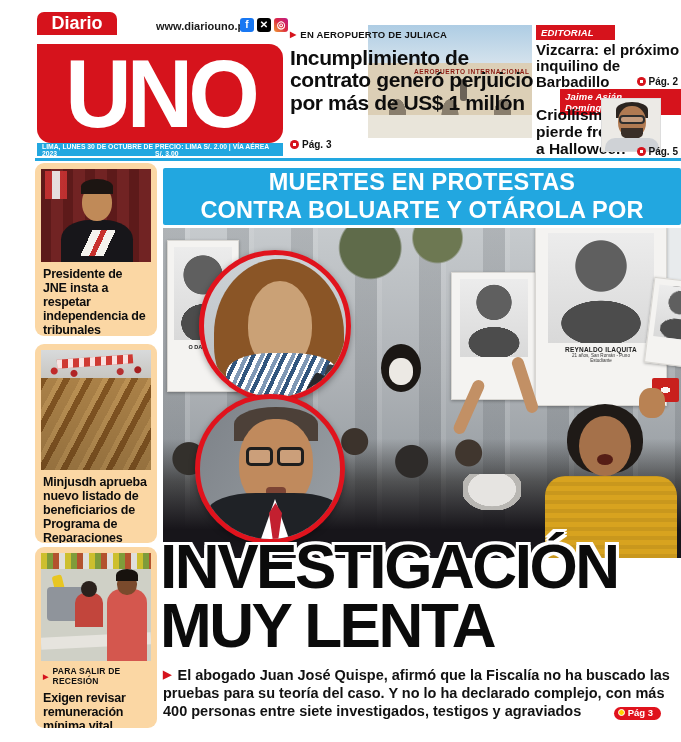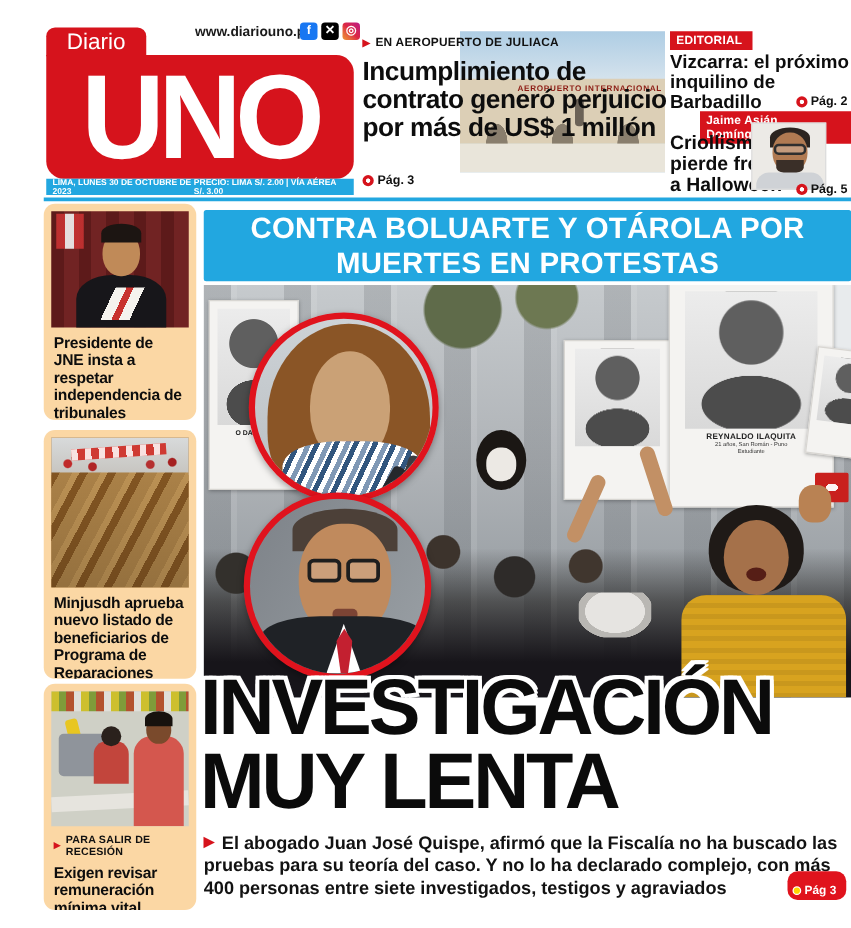--- a/index.html
+++ b/index.html
@@ -3,22 +3,22 @@
 <meta charset="utf-8">
 <style>
   :root{
     --red:#d6131c; --cyan:#22a7e0; --peach:#fbd7a4; --badge:#e0131d; --ink:#0d0d0d;
   }
   *{margin:0;padding:0;box-sizing:border-box;}
   body{background:#fff;font-family:"Liberation Sans",sans-serif;}
   .page{position:relative;width:681px;height:742px;background:#fff;overflow:hidden;}
 
   
-  .brand-tab{position:absolute;left:37px;top:22px;width:80px;height:23px;background:var(--red);
-    border-radius:7px 7px 0 0;color:#fff;font-weight:normal;font-size:18px;display:flex;align-items:center;justify-content:center;}
+  .brand-tab{position:absolute;left:37px;top:12px;width:80px;height:23px;background:var(--red);
+    border-radius:7px 7px 0 0;color:#fff;font-weight:bold;font-size:18px;display:flex;align-items:center;justify-content:center;}
   .brand-box{position:absolute;left:37px;top:44px;width:246px;height:99px;background:var(--red);
     border-radius:0 14px 14px 14px;display:flex;align-items:center;justify-content:center;overflow:hidden;}
   .brand-box span{color:#fff;font-weight:bold;font-size:92px;letter-spacing:-5px;line-height:1;transform:scaleY(1.04);}
   .date-bar{position:absolute;left:37px;top:143px;width:246px;height:13px;background:var(--cyan);
     color:#fff;font-size:6.8px;font-weight:bold;display:flex;align-items:center;justify-content:space-between;padding:0 5px;}
   .header-rule{position:absolute;left:35px;top:158px;width:646px;height:3px;background:var(--cyan);}
   .website{position:absolute;left:156px;top:20px;font-size:11px;font-weight:bold;color:#1a1a1a;}
   .social{position:absolute;left:240px;top:18px;display:flex;gap:3px;}
   .soc{width:14px;height:14px;border-radius:3px;color:#fff;font-size:10px;font-weight:bold;
     display:flex;align-items:center;justify-content:center;line-height:1;}
@@ -43,22 +43,22 @@
       radial-gradient(ellipse 14px 26px at 82% 100%, #897e6d 0 60%, transparent 62%);}
   .ap-sign{position:absolute;left:28%;top:38%;width:72%;color:#8b1a12;font-size:6.5px;font-weight:bold;letter-spacing:.6px;white-space:nowrap;}
   .ap-ground{position:absolute;left:0;bottom:0;width:100%;height:20%;background:#e9e5da;}
   .ap-statue{position:absolute;left:56%;top:48%;width:7px;height:22px;background:#6b6257;border-radius:3px;}
   .jul-kicker{position:absolute;left:290px;top:29px;}
   .jul-headline{position:absolute;left:290px;top:47px;width:254px;font-size:21px;font-weight:bold;
     line-height:1.06;color:var(--ink);letter-spacing:-.4px;}
   .jul-page{position:absolute;left:290px;top:139px;}
 
   
-  .red-label{position:absolute;background:var(--red);color:#fff;font-weight:bold;
-    font-size:9.5px;padding:2px 8px 2px 5px;letter-spacing:.2px;}
+  .red-label{position:absolute;background:var(--red);color:#fff;font-style:italic;font-weight:bold;
+    font-size:9.5px;padding:2px 21px 2px 5px;letter-spacing:.2px;}
   .ed-label{left:536px;top:25px;}
   .ed-headline{position:absolute;left:536px;top:42px;width:146px;font-size:15px;font-weight:bold;line-height:1.08;color:var(--ink);}
   .ed-page{position:absolute;left:536px;top:76px;width:142px;justify-content:flex-end;}
   .col-label{left:560px;top:89px;}
   .col-headline{position:absolute;left:536px;top:106px;width:100px;font-size:15.5px;font-weight:bold;line-height:1.1;color:var(--ink);}
   .col-photo{position:absolute;left:601px;top:98px;width:60px;height:54px;background:#eceae6;overflow:hidden;border:1px solid #ddd;}
   .cp-hair{position:absolute;left:14px;top:3px;width:32px;height:16px;background:#2b2420;border-radius:50% 50% 0 0;}
   .cp-face{position:absolute;left:16px;top:7px;width:28px;height:32px;background:#b07a52;border-radius:48%;}
   .cp-glasses{position:absolute;left:17px;top:16px;width:26px;height:9px;border:2px solid #2e2e2e;border-radius:4px;background:rgba(255,255,255,.25);}
   .cp-beard{position:absolute;left:19px;top:29px;width:22px;height:11px;background:#3a2f28;border-radius:0 0 48% 48%;}
@@ -183,22 +183,22 @@
 
   .main-headline{position:absolute;left:160px;top:537px;width:521px;color:#0b0b0b;font-weight:bold;
     letter-spacing:-2.5px;line-height:.94;}
   .main-headline .mh{display:block;font-size:63px;transform:scaleX(.985);transform-origin:left;white-space:nowrap;}
   .main-headline .mh1{text-shadow:-3px -3px 0 #fff,3px -3px 0 #fff,-3px 3px 0 #fff,3px 3px 0 #fff,
     0 -3px 0 #fff,0 3px 0 #fff,-3px 0 0 #fff,3px 0 0 #fff;}
 
   .deck{position:absolute;left:163px;top:666px;width:514px;font-size:14.5px;font-weight:bold;
     line-height:1.25;color:#121212;}
   .deck .arrow{float:left;margin:3px 6px 0 0;font-size:11px;}
-  .deck-badge{position:absolute;right:0;bottom:0;background:var(--badge);color:#fff;border-radius:8px 8px 8px 8px;
-    padding:10px 8px 2px 4px;font-size:9.5px;font-weight:bold;display:flex;align-items:center;gap:3px;}
+  .deck-badge{position:absolute;right:16px;bottom:0;background:var(--badge);color:#fff;border-radius:8px 8px 8px 8px;
+    padding:0 8px 2px 4px;font-size:9.5px;font-weight:bold;display:flex;align-items:center;gap:3px;}
   .badge-dot{width:7px;height:7px;border-radius:50%;background:#ffd400;border:1px solid #fff;}
 </style>
 </head>
 <body>
 
 <div class="page">
 
   <div class="brand-tab">Diario</div>
   <div class="brand-box">
     <span>UNO</span>
@@ -288,22 +288,22 @@
     </div>
     <div class="kicker side-kicker">
       <span class="arrow">▶</span>
       <span>PARA SALIR DE RECESIÓN</span>
     </div>
     <div class="side-headline">Exigen revisar remuneración mínima vital</div>
 
   </div>
 
   <div class="banner">
+    <span>MUERTES EN PROTESTAS</span>
     <span>CONTRA BOLUARTE Y OTÁROLA POR</span>
-    <span>MUERTES EN PROTESTAS</span>
   </div>
 
   <div class="protest">
     <div class="pl pl1">
       <div class="por"></div>
       <div class="pl-frag">O DASILVA</div>
     </div>
     <div class="pl pl2">
       <div class="por"></div>
     </div>

